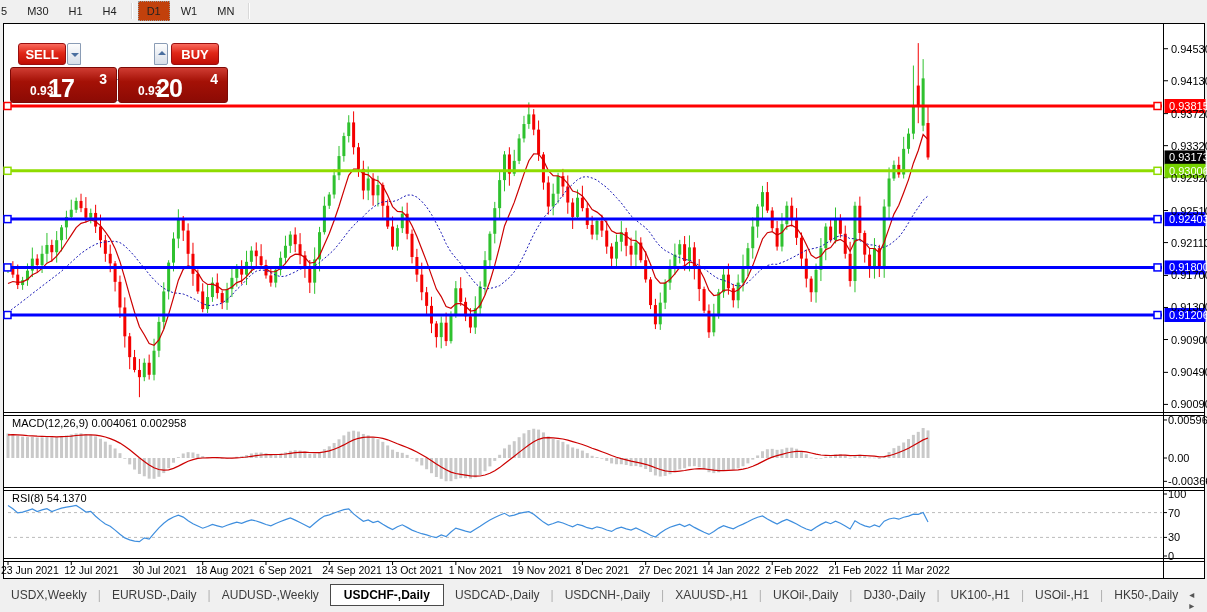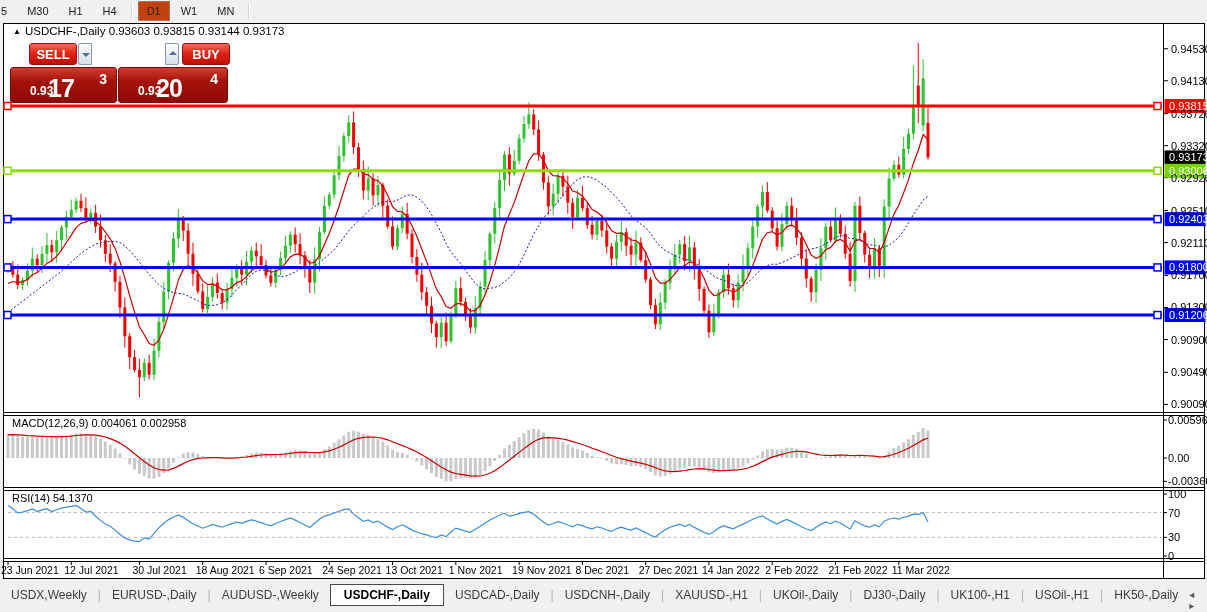--- a/index.html
+++ b/index.html
@@ -13,21 +13,21 @@
   .tf-sep{width:1px;height:16px;background:#d9d9d9;border-right:1px solid #ffffff;margin:0 4px;}
   
   #chart-svg{position:absolute;left:0;top:0;}
   .overlay{position:absolute;color:#000;}
   #win-title{left:13px;top:25px;font-size:11.5px;}
   #win-title .tri{font-size:8px;vertical-align:1px;margin-right:4px;}
   #macd-label{left:12px;top:417px;font-size:11px;text-align:right;}
   #rsi-label{left:12px;top:492px;font-size:11px;}
   
   #trade-panel{position:absolute;left:10px;top:43px;width:218px;height:60px;}
-  .tp-row1{position:absolute;left:16px;top:0;width:218px;height:22px;}
+  .tp-row1{position:absolute;left:5px;top:0;width:218px;height:22px;}
   .tp-btn{position:absolute;height:22px;border:1px solid #9a0f0f;border-radius:3px;
           background:linear-gradient(#f9695c,#e02717 45%,#c00d04);color:#fff;font-size:13px;
           font-weight:bold;text-align:center;line-height:21px;box-sizing:border-box;cursor:pointer;}
   #sell-btn{left:3px;width:48px;}
   #buy-btn{left:156px;width:48px;}
   .spin-btn{position:absolute;width:14px;height:22px;box-sizing:border-box;border:1px solid #8a9cb5;
             background:linear-gradient(#fdfdfd,#d7dee8);cursor:pointer;}
   #vol-down{left:52px;border-radius:2px 0 0 2px;}
   #vol-up{left:139px;border-radius:0 2px 2px 0;}
   .spin-glyph{position:absolute;left:3px;width:0;height:0;}
@@ -756,23 +756,20 @@
       <text x="448.83068783068785" y="574" font-size="10.5" fill="#000" text-anchor="start">1 Nov 2021</text>
       <text x="512.1111111111111" y="574" font-size="10.5" fill="#000" text-anchor="start">19 Nov 2021</text>
       <text x="575.3915343915344" y="574" font-size="10.5" fill="#000" text-anchor="start">8 Dec 2021</text>
       <text x="638.6719576719577" y="574" font-size="10.5" fill="#000" text-anchor="start">27 Dec 2021</text>
       <text x="701.952380952381" y="574" font-size="10.5" fill="#000" text-anchor="start">14 Jan 2022</text>
       <text x="765.2328042328043" y="574" font-size="10.5" fill="#000" text-anchor="start">2 Feb 2022</text>
       <text x="828.5132275132275" y="574" font-size="10.5" fill="#000" text-anchor="start">21 Feb 2022</text>
       <text x="891.7936507936508" y="574" font-size="10.5" fill="#000" text-anchor="start">11 Mar 2022</text>
     </svg>
 
-  <div class="overlay" id="win-title">
-    <span class="tri">▲</span><span>USDCHF-,Daily</span>&nbsp;<span>0.93603 0.93815 0.93144 0.93173</span>
-  </div>
 
   <div id="trade-panel">
     <div class="tp-row1">
       <div class="tp-btn" id="sell-btn">SELL</div>
       <div class="spin-btn" id="vol-down">
         <span class="spin-glyph glyph-down"></span>
       </div>
       <input id="vol-input" value="5.00" style="">
       <div class="spin-btn" id="vol-up">
         <span class="spin-glyph glyph-up"></span>
@@ -788,21 +785,21 @@
       <span class="q-prefix">0.93</span>
       <span class="q-big">20</span>
       <span class="q-sup">4</span>
     </div>
   </div>
 
   <div class="overlay" id="macd-label">
     <span>MACD(12,26,9)</span>&nbsp;<span>0.004061 0.002958</span>
   </div>
   <div class="overlay" id="rsi-label">
-    <span>RSI(14)</span>&nbsp;<span>54.1370</span>
+    <span>RSI(8)</span>&nbsp;<span>54.1370</span>
   </div>
 
   <div id="tabbar">
       <span class="tab">USDX,Weekly</span>
       <span class="tab-sep">|</span>
       <span class="tab">EURUSD-,Daily</span>
       <span class="tab-sep">|</span>
       <span class="tab">AUDUSD-,Weekly</span>
       <span class="tab active">USDCHF-,Daily</span>
       <span class="tab">USDCAD-,Daily</span>

